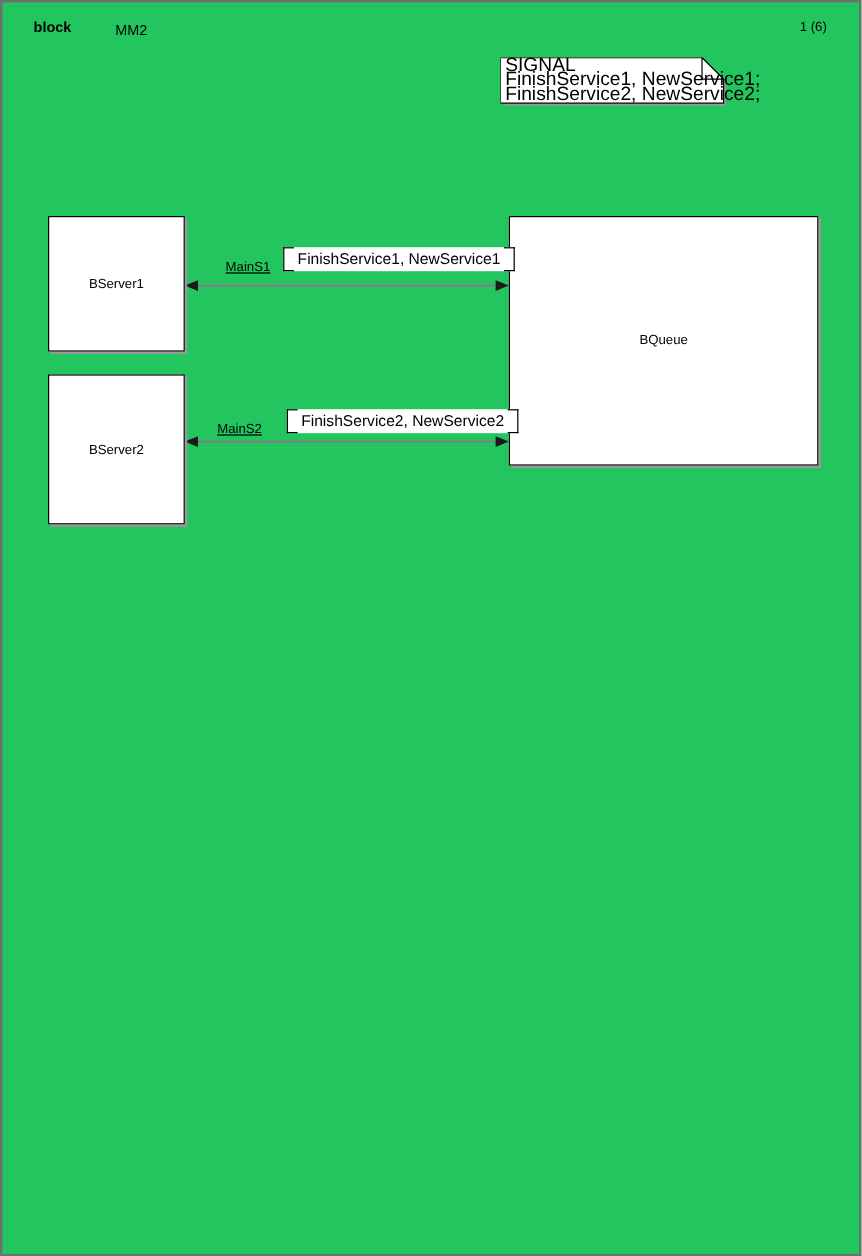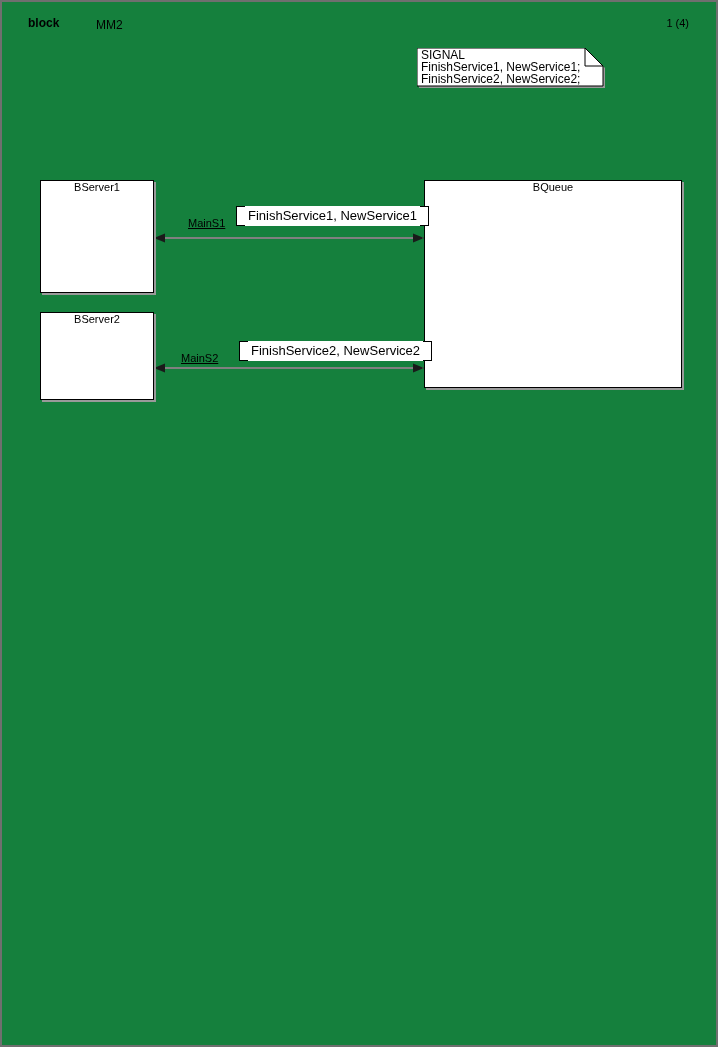--- a/index.html
+++ b/index.html
@@ -4,21 +4,21 @@
 <style>
   html, body { margin: 0; padding: 0; background: #ffffff; }
   body { font-family: "Liberation Sans", sans-serif; color: #000; }
 
   .page {
     position: relative;
     width: 718px;
     height: 1047px;
     box-sizing: border-box;
     border: 2px solid #6f6f6f;
-    background: #15803d;
+    background: #22c55e;
     overflow: hidden;
     padding-left: 28px;
   }
 
   .kw {
     position: absolute;
     left: 26px; top: 14px;
     font-size: 12px; font-weight: bold;
   }
   .diagram-name {
@@ -34,38 +34,38 @@
   }
 
   .note-svg {
     position: absolute;
     left: 415px; top: 46px;
     width: 190px; height: 42px;
   }
   .note-text {
     position: absolute;
     left: 419px; top: 47px;
-    font-size: 12px;
+    font-size: 16px;
     line-height: 12px;
     white-space: nowrap;
   }
 
   .block-box {
     position: absolute;
     box-sizing: border-box;
     border: 1px solid #000;
     background: #fff;
     box-shadow: 2px 2px 0 #9a9a9a;
     display: flex;
-    align-items: flex-start;
+    align-items: center;
     justify-content: center;
     font-size: 11px;
   }
   .box-bserver1 { left: 38px;  top: 178px; width: 114px; height: 113px; }
-  .box-bserver2 { left: 38px;  top: 310px; width: 114px; height: 88px; }
+  .box-bserver2 { left: 38px;  top: 310px; width: 114px; height: 125px; }
   .box-bqueue   { left: 422px; top: 178px; width: 258px; height: 208px; }
 
   .channels-layer {
     position: absolute;
     left: 0; top: 0;
     width: 718px; height: 1047px;
     pointer-events: none;
   }
 
   .channel-label {
@@ -101,21 +101,21 @@
     text-align: center;
   }
 </style>
 </head>
 <body>
 
 <div class="page">
 
   <span class="kw">block</span>
   <span class="diagram-name">MM2</span>
-  <span class="page-number">1 (4)</span>
+  <span class="page-number">1 (6)</span>
 
   <svg class="note-svg" viewBox="0 0 190 42">
     <polygon points="2,2 170,2 188,20 188,40 2,40" fill="#9a9a9a" stroke="none"></polygon>
     <polygon points="0,0 168,0 186,18 186,38 0,38" fill="#ffffff" stroke="#000000" stroke-width="1"></polygon>
     <polygon points="168,0 168,18 186,18" fill="#ffffff" stroke="#000000" stroke-width="1"></polygon>
   </svg>
   <div class="note-text">
     <div>SIGNAL</div>
     <div>FinishService1, NewService1;</div>
     <div>FinishService2, NewService2;</div>

